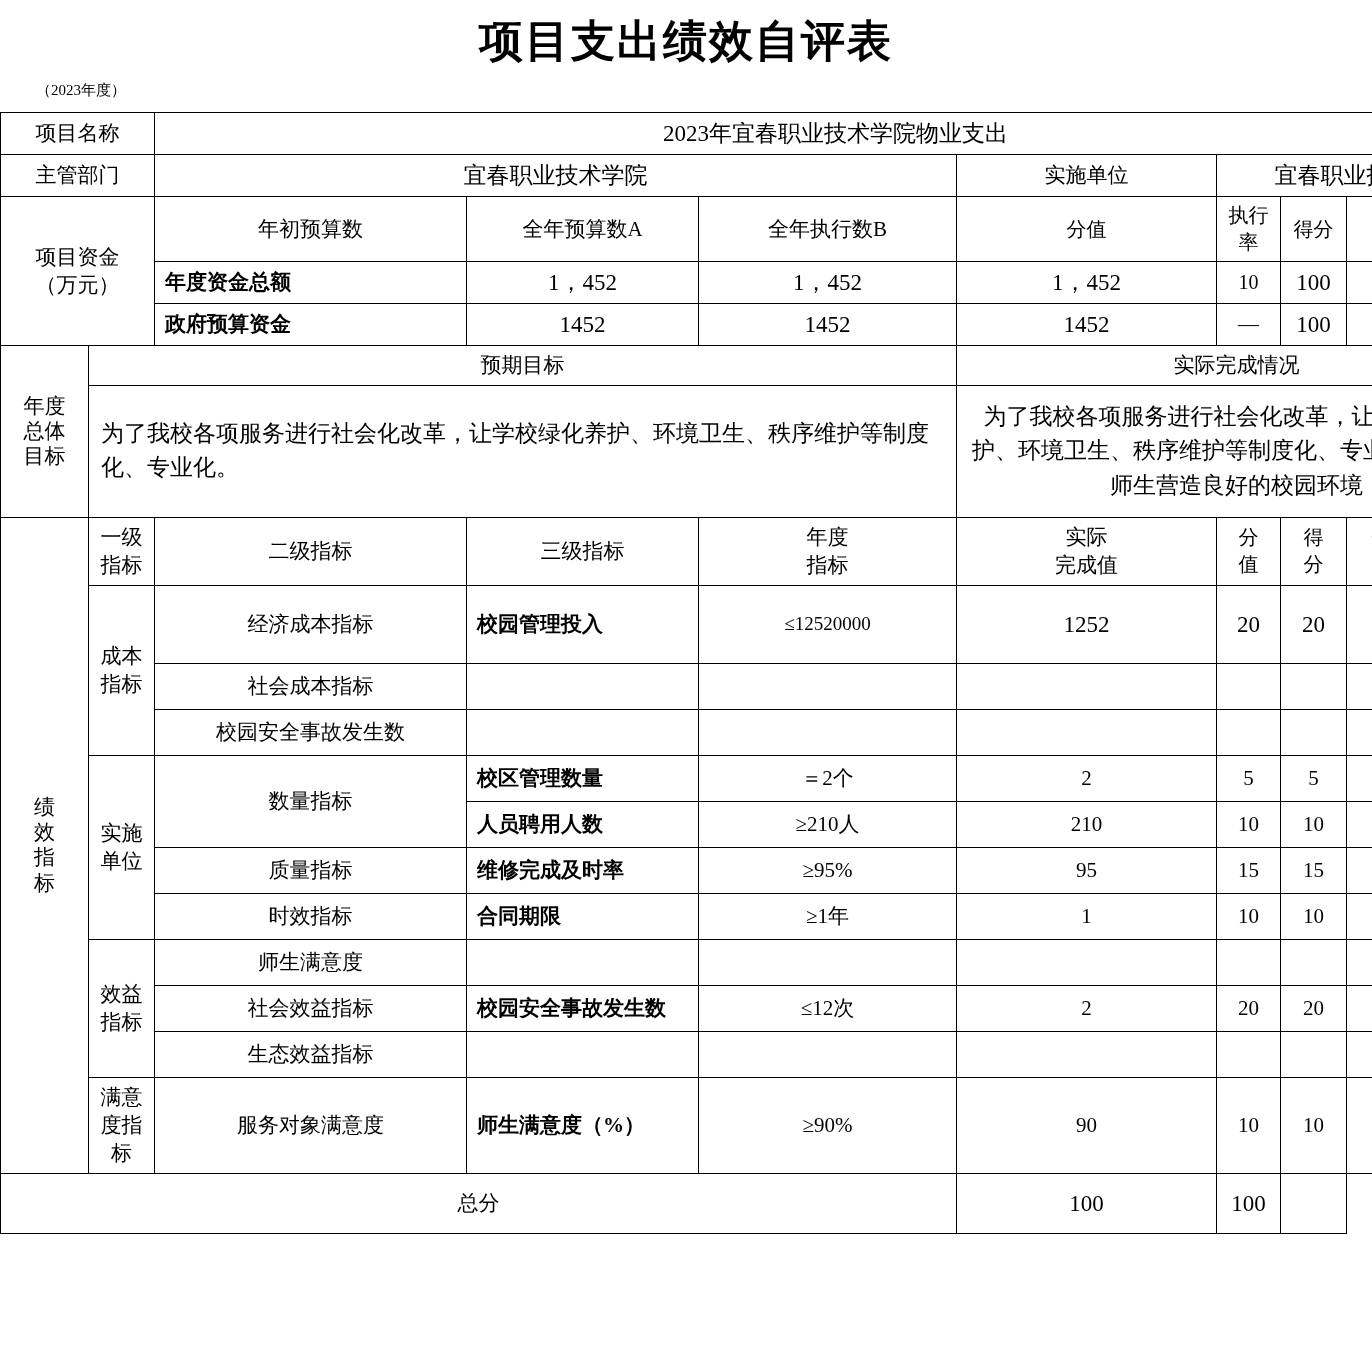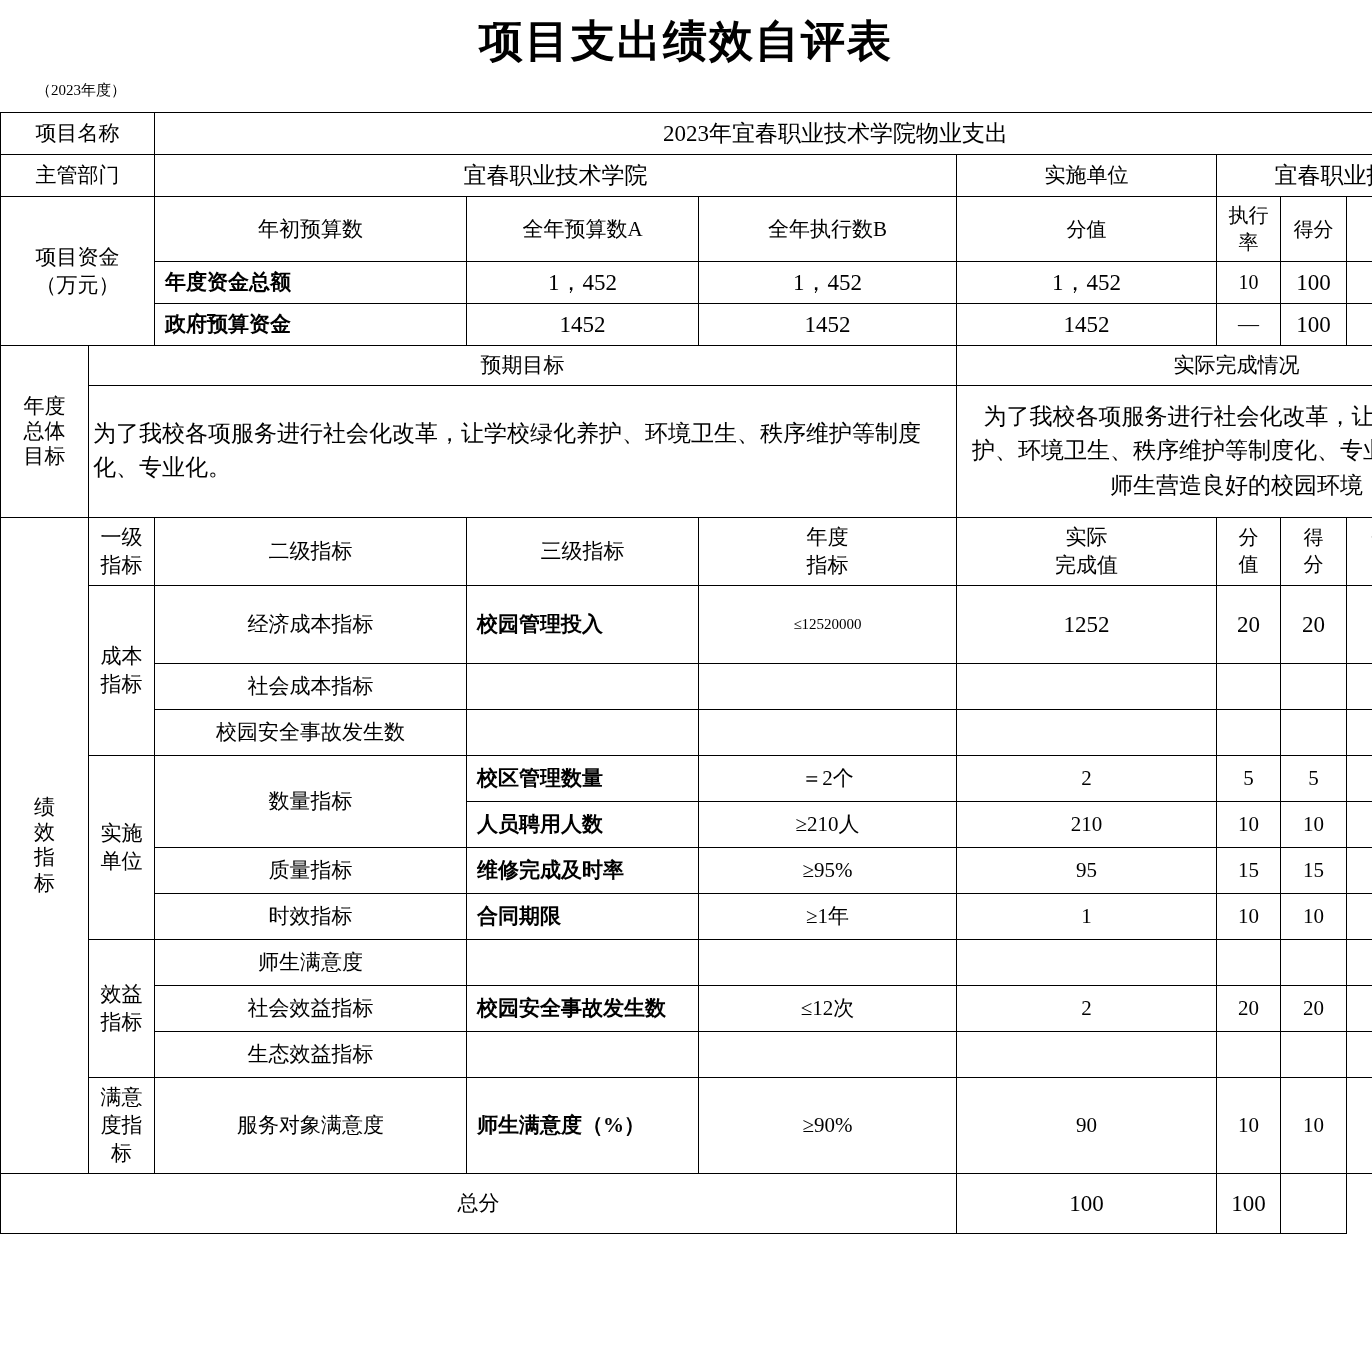--- a/index.html
+++ b/index.html
@@ -36,27 +36,27 @@
     padding:5px 4px;
     line-height:1.35;
     word-break:break-word;
   }
   td.vert{
     font-size:21px;
     line-height:1.2;
     padding:4px 2px;
   }
   td.small{font-size:20px;}
-  td.tiny{font-size:15px;}
+  td.tiny{font-size:19px;}
   td.big{font-size:23px;}
   td.left{text-align:left;padding-left:10px;font-weight:bold;}
   td.goal{
     font-size:23px;
     line-height:1.5;
-    padding:14px 4px;
+    padding:14px 12px;
     text-align:left;
     text-indent:0;
   }
   td.goal-r{
     font-size:23px;
     line-height:1.5;
     padding:14px 12px;
     text-align:center;
   }
   .dash{font-size:21px;}

